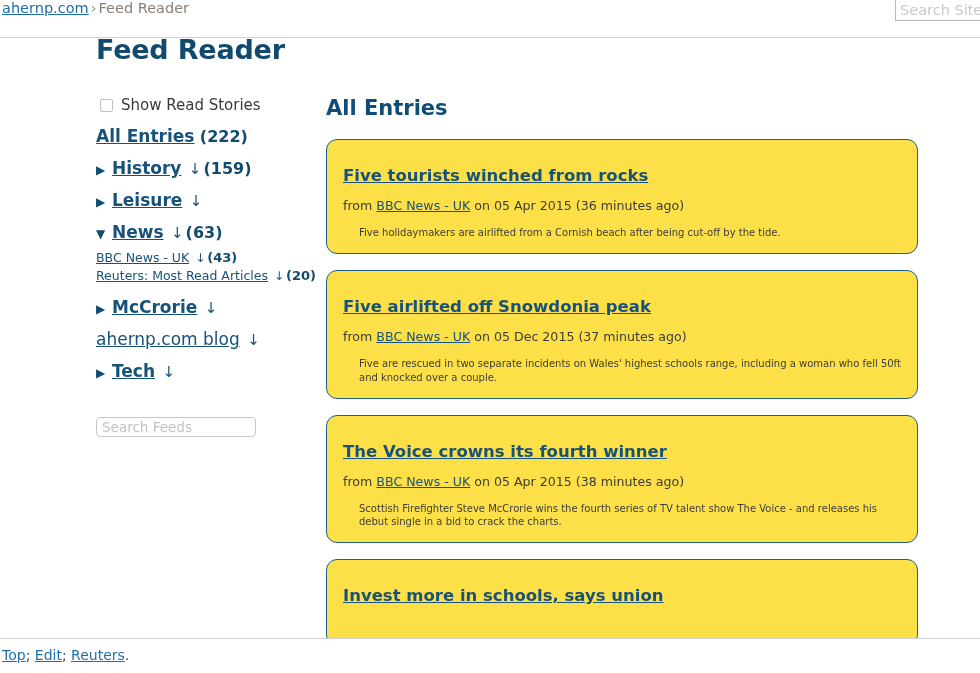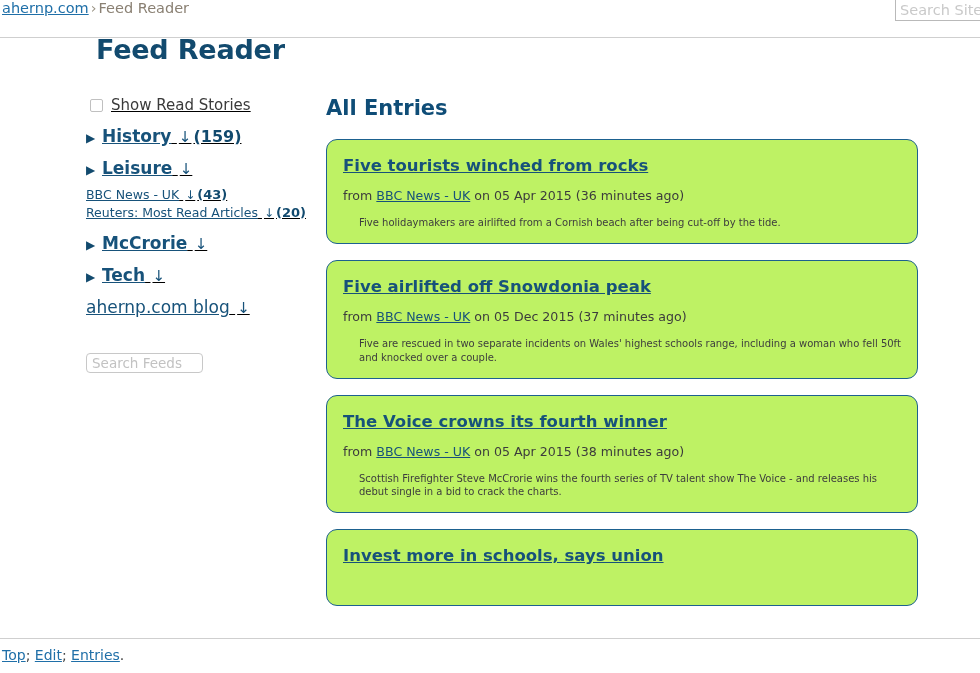--- a/index.html
+++ b/index.html
@@ -52,23 +52,22 @@
     left: 96px; top: 34px;
     font-size: 27px;
     font-weight: bold;
     color: #124a6e;
     letter-spacing: -0.2px;
   }
 
   
   .sidebar {
     position: absolute;
-    left: 86px; top: 96px;
+    left: 96px; top: 96px;
     width: 225px;
-    text-decoration: underline;
   }
   .show-read-row {
     display: flex;
     align-items: center;
     gap: 8px;
     margin-bottom: 14px;
   }
   .chk {
     width: 13px; height: 13px;
     border: 1px solid #c0c0c0;
@@ -126,21 +125,21 @@
     text-decoration: underline;
     font-weight: normal;
   }
   .subfeed-line .count { font-size: 13px; }
   .subfeed-line .arrow-dn { font-size: 12px; }
 
   .blog-line a { font-weight: normal; }
 
   .feed-search {
     margin-top: 22px;
-    width: 117px; height: 20px;
+    width: 160px; height: 20px;
     border: 1px solid #c8c8c8;
     border-radius: 4px;
     background: #fff;
     font-family: "DejaVu Sans", "Liberation Sans", sans-serif;
     font-size: 13.5px;
     color: #333;
     padding: 0 5px;
     outline: none;
   }
   .feed-search::placeholder { color: #c2c2c2; }
@@ -153,23 +152,23 @@
   }
   .section-title {
     font-size: 21px;
     font-weight: bold;
     color: #0f4d77;
     margin: 0 0 19px 0;
   }
   .card {
     border: 1px solid #1d618f;
     border-radius: 11px;
-    padding: 16px 16px 14px 16px;
+    padding: 26px 16px 14px 16px;
     margin-bottom: 16px;
-    background: #bef264;
+    background: #fde047;
   }
   .card-title {
     font-size: 16.5px;
     font-weight: bold;
     color: #17527a;
     text-decoration: underline;
     display: inline-block;
     margin-bottom: 13px;
     cursor: pointer;
   }
@@ -225,56 +224,64 @@
 
 <div class="page-title">Feed Reader</div>
 
 <div class="sidebar">
 
   <div class="show-read-row">
     <span class="chk"></span>
     <span class="show-read-label">Show Read Stories</span>
   </div>
 
+  <div class="feed-line">
+    <a href="#">All Entries</a>
+    <span class="count">(222)</span>
+  </div>
 
   <div class="feed-line">
     <span class="tri">▶</span><a href="#">History</a>
     <span class="arrow-dn">↓</span><span class="count">(159)</span>
   </div>
 
   <div class="feed-line">
     <span class="tri">▶</span><a href="#">Leisure</a>
     <span class="arrow-dn">↓</span><span class="count"></span>
   </div>
 
+  <div class="feed-line">
+    <span class="tri">▼</span><a href="#">News</a>
+    <span class="arrow-dn">↓</span><span class="count">(63)</span>
+  </div>
 
   <div class="subfeeds">
     <div class="subfeed-line">
       <a href="#">BBC News - UK</a>
       <span class="arrow-dn">↓</span><span class="count">(43)</span>
     </div>
     <div class="subfeed-line">
       <a href="#">Reuters: Most Read Articles</a>
       <span class="arrow-dn">↓</span><span class="count">(20)</span>
     </div>
   </div>
 
   <div class="feed-line">
     <span class="tri">▶</span><a href="#">McCrorie</a>
     <span class="arrow-dn">↓</span><span class="count"></span>
   </div>
 
-  <div class="feed-line">
-    <span class="tri">▶</span><a href="#">Tech</a>
-    <span class="arrow-dn">↓</span><span class="count"></span>
-  </div>
-
   <div class="feed-line blog-line">
     <a href="#">ahernp.com blog</a>
     <span class="arrow-dn">↓</span>
+  </div>
+
+  <div class="feed-line">
+    <span class="tri">▶</span><a href="#">Tech</a>
+    <span class="arrow-dn">↓</span><span class="count"></span>
   </div>
 
   <input class="feed-search" type="text" placeholder="Search Feeds" style="">
 </div>
 
 <div class="main">
   <div class="section-title">All Entries</div>
 
   <div class="card">
     <a href="#" class="card-title">Five tourists winched from rocks</a>
@@ -311,14 +318,14 @@
     <div class="card-meta"></div>
     <div class="card-body"></div>
   </div>
 </div>
 
 <div class="footer-mask"></div>
 <div class="footer-rule"></div>
 <div class="footer">
   <a href="#">Top</a><span>;</span>
   <a href="#">Edit</a><span>;</span>
-  <a href="#">Entries</a><span>.</span>
+  <a href="#">Reuters</a><span>.</span>
 </div>
 
 </body></html>

